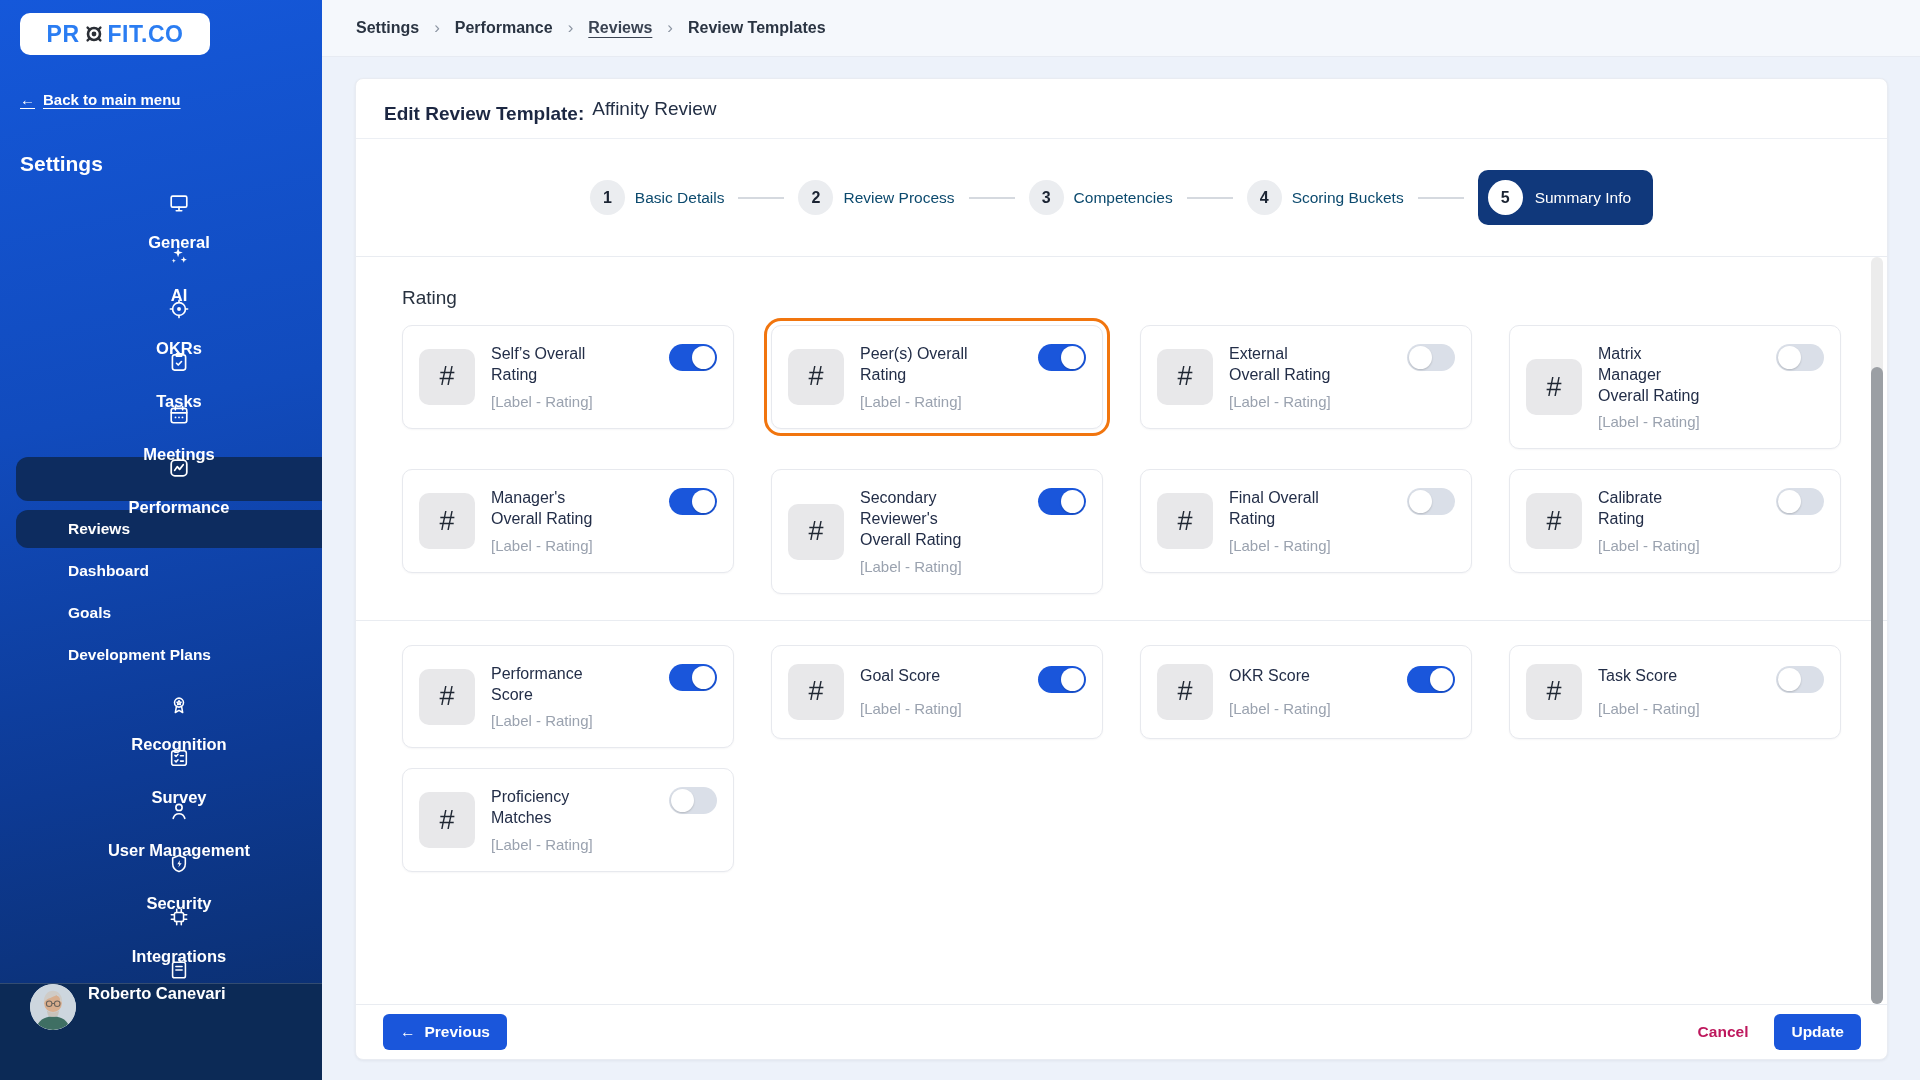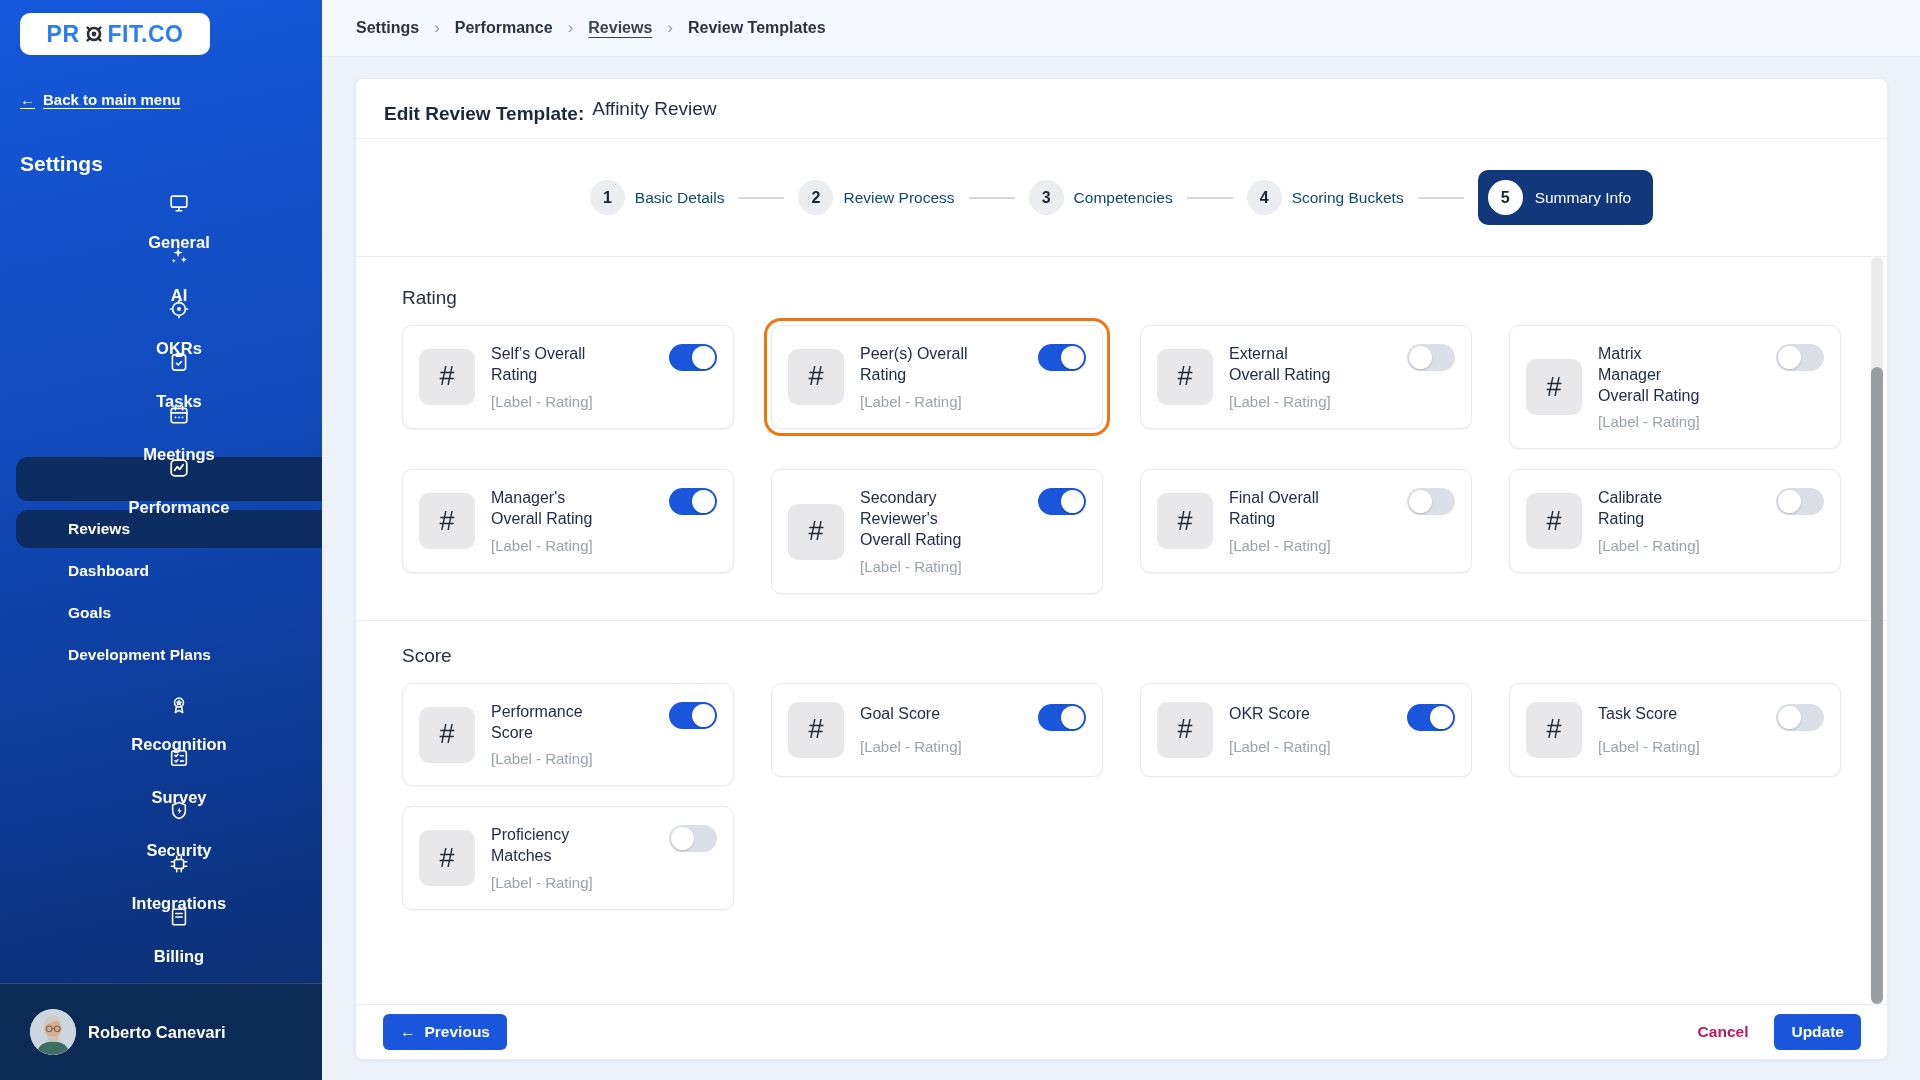--- a/index.html
+++ b/index.html
@@ -23,21 +23,21 @@
               font-size:16.5px; font-weight:600; border-radius:12px 0 0 12px; cursor:pointer;flex-direction:column; }
   .nav-item.active { background:#0d2c5f; }
   .nav-icon { width:22px; height:22px; display:flex; align-items:center; justify-content:center; flex-shrink:0; }
   .nav-icon svg { width:22px; height:22px; }
   .sub-list { margin-bottom:6px; }
   .sub-item { height:38px; margin:0 0 4px 16px; padding-left:52px; display:flex; align-items:center;
               font-size:15.5px; font-weight:600; border-radius:12px 0 0 12px; cursor:pointer; }
   .sub-item.active { background:#0d2c5f; }
   .nav-gap { height:14px; }
   .sidebar-footer { position:absolute; left:0; right:0; bottom:0; height:97px; background:#0c2a56;
-                    border-top:1px solid rgba(255,255,255,.16); display:flex; align-items:center;
+                    border-top:1px solid rgba(255,255,255,.16); display:flex; align-items:flex-start;
                     padding-left:30px; gap:12px; cursor:pointer; }
   .avatar { width:46px; height:46px; border-radius:50%; overflow:hidden; flex-shrink:0; background:#dfe6ec; }
   .user-name { font-size:16.5px; font-weight:600; }
 
   
   .main { flex:1; position:relative; background:#edf2fa; }
   .breadcrumb-bar { height:57px; background:#f5f8fc; border-bottom:1px solid #e7ebf2;
                     display:flex; align-items:center; padding-left:34px; gap:15px; }
   .crumb { font-size:16px; font-weight:600; color:#2a3442; cursor:pointer; }
   .crumb.underlined { text-decoration:underline; text-underline-offset:4px; color:#3a4352; }
@@ -200,20 +200,29 @@
           <span>Recognition</span>
         </div>
         <div class="nav-item">
           <span class="nav-icon">
             <svg viewBox="0 0 24 24" fill="none" stroke="currentColor" stroke-width="1.7" stroke-linecap="round" stroke-linejoin="round">
               <rect x="4" y="4" width="16" height="16" rx="2.6"></rect>
               <path d="M7.6 9.1l1.2 1.2 2.1-2.3M7.6 15l1.2 1.2 2.1-2.3M13.6 9.6h3.2M13.6 15.4h3.2"></path>
             </svg>
           </span>
           <span>Survey</span>
+        </div>
+        <div class="nav-item">
+          <span class="nav-icon">
+            <svg viewBox="0 0 24 24" fill="none" stroke="currentColor" stroke-width="1.8" stroke-linecap="round">
+              <circle cx="12" cy="8.1" r="3.4"></circle>
+              <path d="M5.7 20c.9-3.3 3.3-5 6.3-5s5.4 1.7 6.3 5"></path>
+            </svg>
+          </span>
+          <span>User Management</span>
         </div>
         <div class="nav-item">
           <span class="nav-icon">
             <svg viewBox="0 0 24 24" fill="none" stroke="currentColor" stroke-width="1.7" stroke-linejoin="round">
               <path d="M12 2.8l6.9 2.7v6.3c0 4.3-2.9 7.2-6.9 8.5-4-1.3-6.9-4.2-6.9-8.5V5.5z"></path>
               <path d="M12.9 7.8l-2.7 4.4h2.1l-1.1 3.7 3.7-4.7h-2.2z" fill="currentColor" stroke="none"></path>
             </svg>
           </span>
           <span>Security</span>
         </div>
@@ -399,21 +408,20 @@
                   <div class="fcard-title">Calibrate Rating</div>
                   <div class="toggle off">
                     <div class="knob"></div>
                   </div>
                 </div>
                 <div class="fcard-sub">[Label - Rating]</div>
               </div>
             </div>
           </div>
           <div class="section-divider"></div>
-          <div class="section-label">Score</div>
           <div class="cards-grid">
             <div class="fcard">
               <div class="icon-box">#</div>
               <div class="fcard-body">
                 <div class="title-row">
                   <div class="fcard-title">Performance Score</div>
                   <div class="toggle on">
                     <div class="knob"></div>
                   </div>
                 </div>

